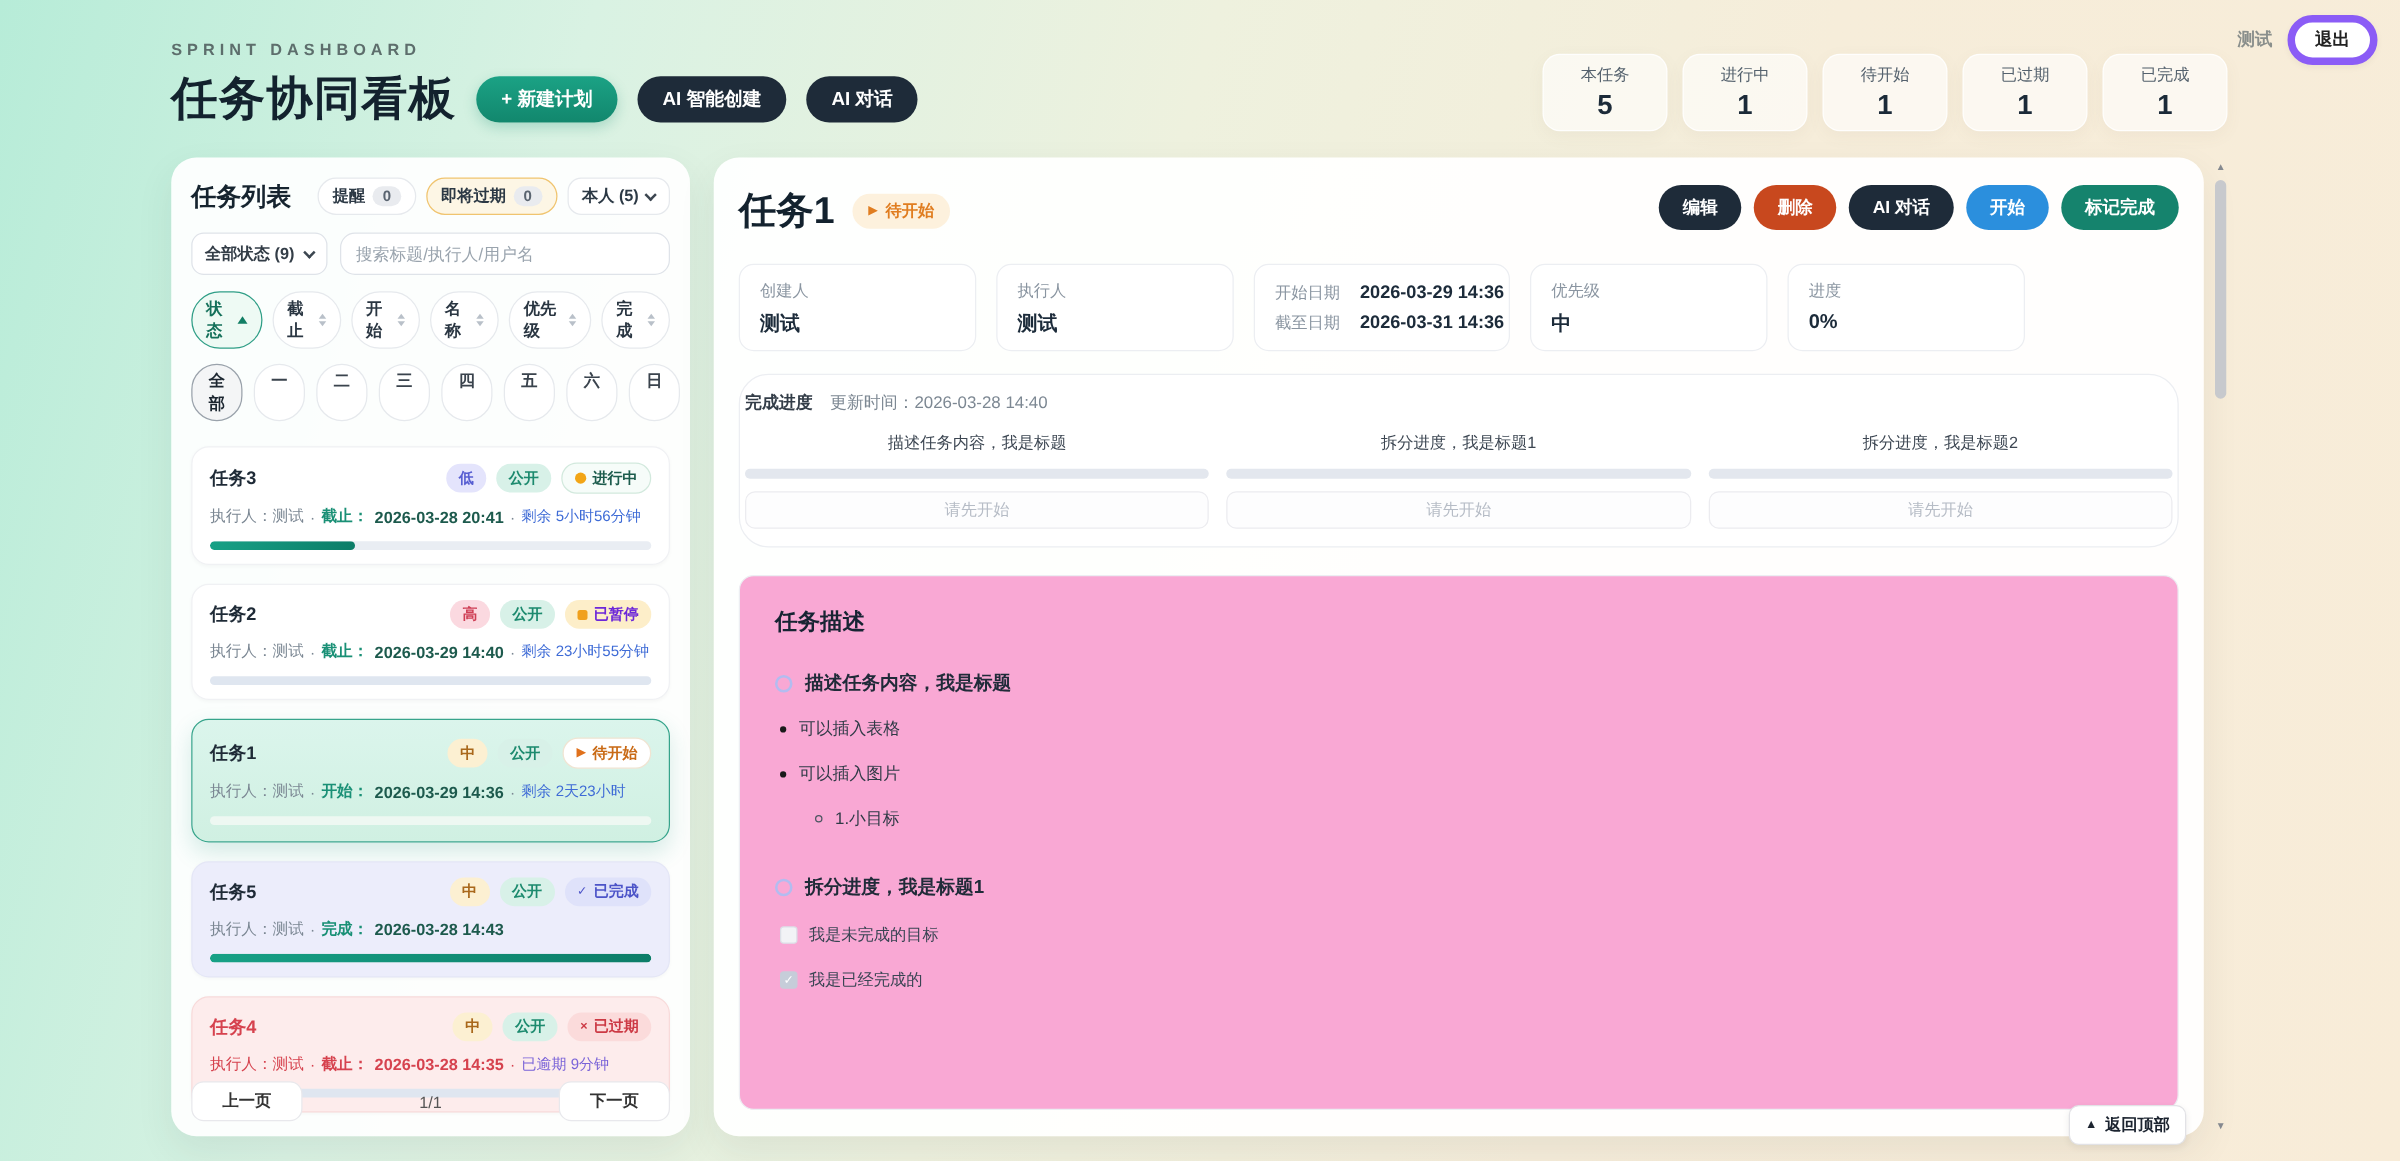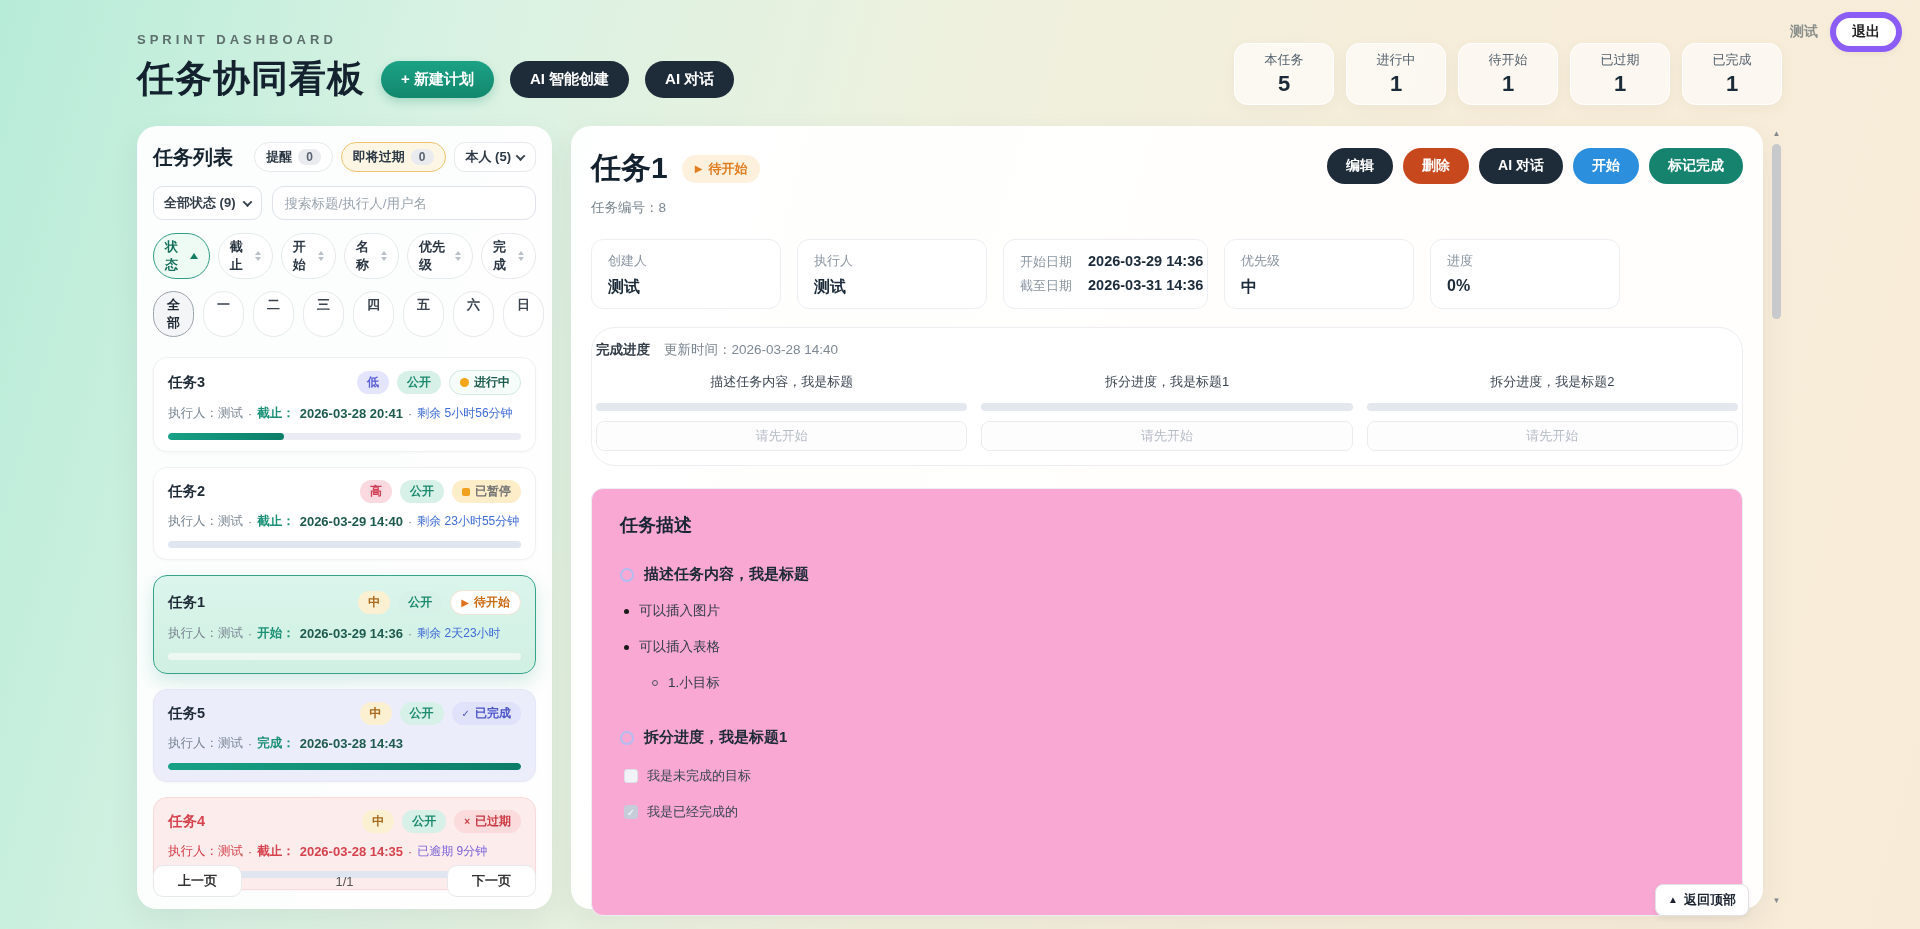--- a/index.html
+++ b/index.html
@@ -62,21 +62,21 @@
   .tcard.over { background:#fdecec; border-color:#f8dada; }
   .tc-top { display:flex; align-items:center; }
   .tc-title { font-size:14.5px; font-weight:800; color:#1e2a36; margin-right:auto; }
   .tcard.over .tc-title { color:#d6424e; }
   .bdg { display:inline-flex; align-items:center; gap:5px; border-radius:999px; padding:3px 10px; font-size:12px; font-weight:700; margin-left:8px; white-space:nowrap; }
   .bdg-low { background:#e4e4fc; color:#585fd2; }
   .bdg-high { background:#fbd9e0; color:#cf3f55; }
   .bdg-mid { background:#fcf0d2; color:#a9681c; }
   .bdg-pub { background:#d8f1e8; color:#1c8a6e; }
   .bdg-run { background:#f6fcf9; border:1px solid #d2e9dd; color:#1d5c4d; }
-  .bdg-pause { background:#fdeec9; color:#737373; }
+  .bdg-pause { background:#fdeec9; color:#6d28d9; }
   .bdg-wait { background:#fff; border:1px solid #f0e4d2; color:#c96a15; }
   .bdg-done { background:#dfe2fa; color:#4c54c8; }
   .bdg-over { background:#fbdbdb; color:#cc3944; }
   .dot { width:9px; height:9px; border-radius:50%; background:#f2a516; display:inline-block; }
   .sq { width:8px; height:8px; border-radius:2px; background:#f0a01e; display:inline-block; }
   .gi { font-size:10px; line-height:1; }
   .gi.orange { color:#e0711c; }
   .tc-meta { margin-top:10px; font-size:12.5px; color:#7b8793; display:flex; gap:5px; align-items:center; flex-wrap:nowrap; white-space:nowrap; }
   .tc-meta .key { color:#1a9076; font-weight:700; }
   .tc-meta .date { color:#1d5a4d; font-weight:800; font-size:13px; }
@@ -391,23 +391,20 @@
       </span>
     </div>
     <div class="m-actions">
       <button class="abtn dark">编辑</button>
       <button class="abtn red">删除</button>
       <button class="abtn dark">AI 对话</button>
       <button class="abtn blue">开始</button>
       <button class="abtn teal">标记完成</button>
     </div>
   </div>
-  <div class="m-sub">
-    <span>任务编号：</span><span>8</span>
-  </div>
 
   <div class="info-row">
     <div class="icard">
       <div class="ilabel">创建人</div>
       <div class="ivalue">测试</div>
     </div>
     <div class="icard">
       <div class="ilabel">执行人</div>
       <div class="ivalue">测试</div>
     </div>
@@ -462,25 +459,25 @@
   </div>
 
   <div class="desc-card">
     <div class="desc-h">任务描述</div>
     <div class="d-title mt28">
       <i class="ring"></i>
       <span>描述任务内容，我是标题</span>
     </div>
     <div class="d-bullet mt18">
       <i class="disc"></i>
-      <span>可以插入图片</span>
+      <span>可以插入表格</span>
     </div>
     <div class="d-bullet mt18">
       <i class="disc"></i>
-      <span>可以插入表格</span>
+      <span>可以插入图片</span>
     </div>
     <div class="d-sub mt18">
       <i class="oring"></i>
       <span>1.小目标</span>
     </div>
     <div class="d-title" style="margin-top:36px">
       <i class="ring"></i>
       <span>拆分进度，我是标题1</span>
     </div>
     <div class="d-check mt20">

